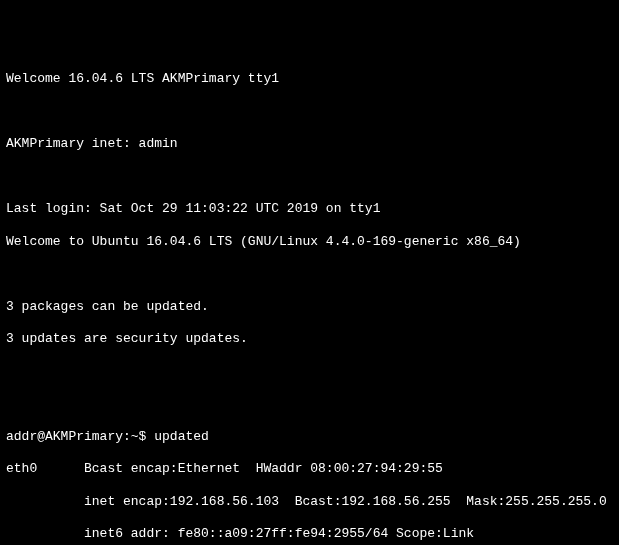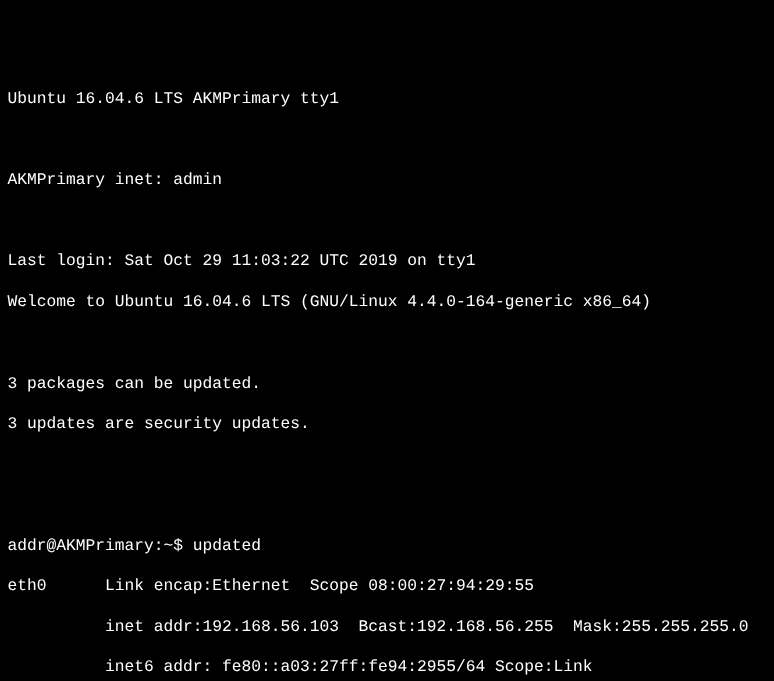--- a/index.html
+++ b/index.html
@@ -14,35 +14,35 @@
       height: 545px;
       white-space: pre;
     }
     .line { display: block; }
   </style>
 </head>
 <body>
 
 
 
-<span class="line">Ubuntu 16.04.6 LTS AKMPrimary tty1</span>
+<span class="line">Welcome 16.04.6 LTS AKMPrimary tty1</span>
 <span class="line"> </span>
 <span class="line">AKMPrimary inet: admin</span>
 <span class="line"> </span>
 <span class="line">Last login: Sat Oct 29 11:03:22 UTC 2019 on tty1</span>
-<span class="line">Welcome to Ubuntu 16.04.6 LTS (GNU/Linux 4.4.0-164-generic x86_64)</span>
+<span class="line">Welcome to Ubuntu 16.04.6 LTS (GNU/Linux 4.4.0-169-generic x86_64)</span>
 <span class="line"> </span>
 <span class="line">3 packages can be updated.</span>
 <span class="line">3 updates are security updates.</span>
 <span class="line"> </span>
 <span class="line"> </span>
 <span class="line"><span>addr@AKMPrimary:~$ </span><span>updated</span></span>
-<span class="line">eth0      Link encap:Ethernet  Scope 08:00:27:94:29:55</span>
-<span class="line">          inet addr:192.168.56.103  Bcast:192.168.56.255  Mask:255.255.255.0</span>
-<span class="line">          inet6 addr: fe80::a03:27ff:fe94:2955/64 Scope:Link</span>
+<span class="line">eth0      Bcast encap:Ethernet  HWaddr 08:00:27:94:29:55</span>
+<span class="line">          inet encap:192.168.56.103  Bcast:192.168.56.255  Mask:255.255.255.0</span>
+<span class="line">          inet6 addr: fe80::a09:27ff:fe94:2955/64 Scope:Link</span>
 
 
 
 
 
 
 
 
 
 

